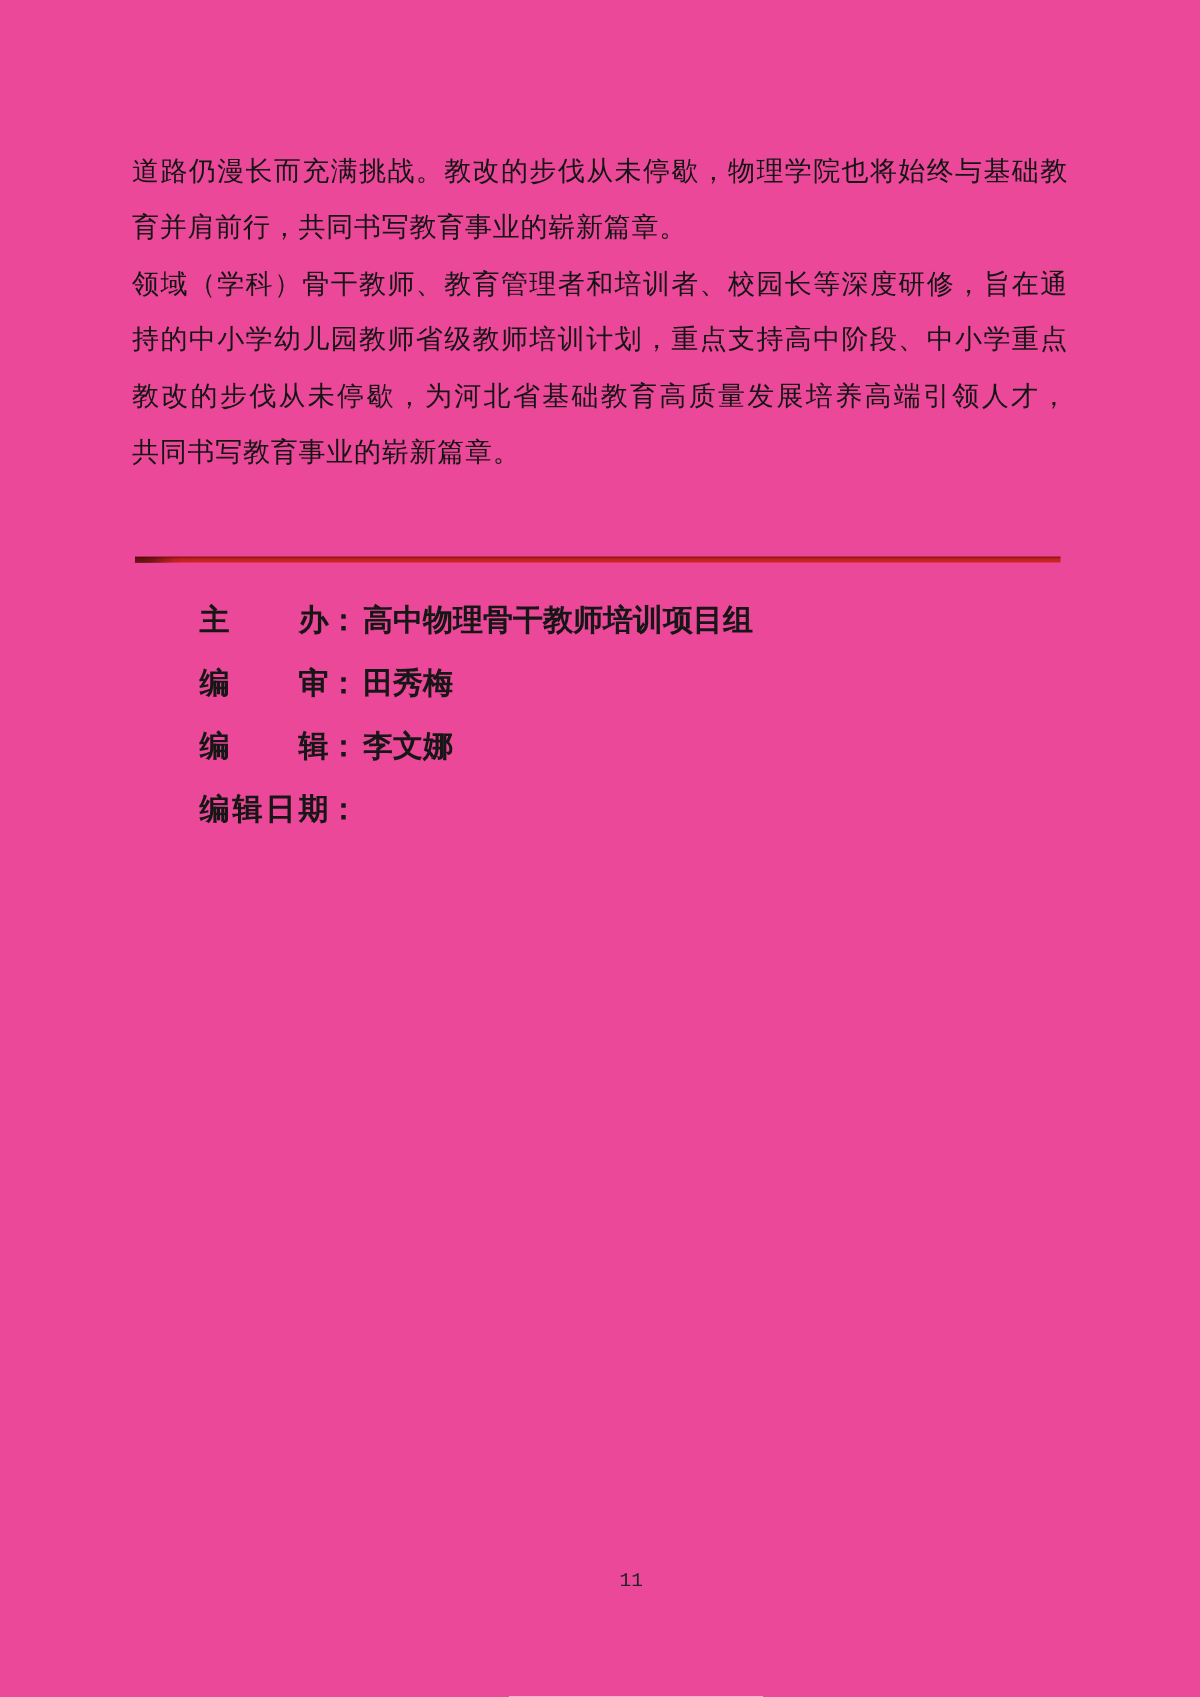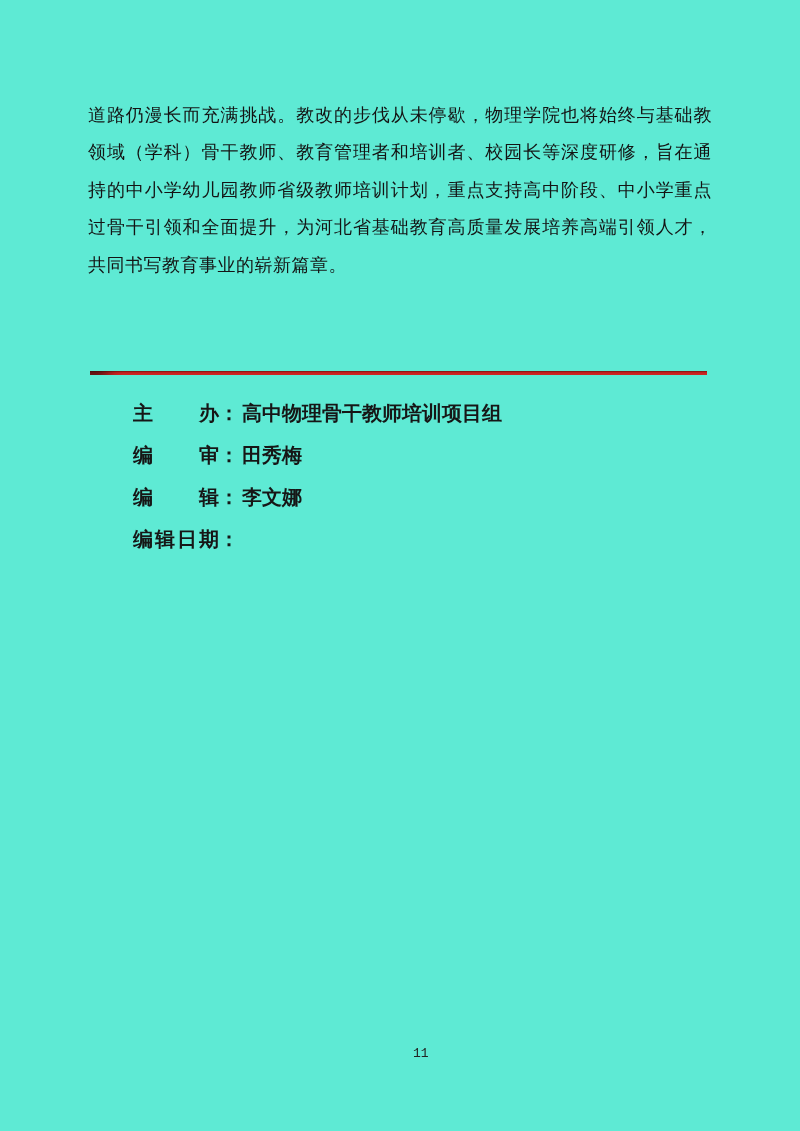--- a/index.html
+++ b/index.html
@@ -4,21 +4,21 @@
 <style>
   html, body {
     margin: 0;
     padding: 0;
     background: #ffffff;
   }
   .page {
     position: relative;
     width: 800px;
     height: 1131px;
-    background: #5eead4;
+    background: #ec4899;
     font-family: "DejaVu Serif", "Liberation Serif", serif;
     color: #141414;
     overflow: hidden;
   }
   
   .body-text {
     position: absolute;
     left: 88px;
     top: 96px;
     width: 624px;
@@ -85,23 +85,24 @@
     color: #222;
   }
 </style>
 </head>
 <body>
 
 <div class="page">
 
   <div class="body-text">
       <div class="line fill">道路仍漫长而充满挑战。教改的步伐从未停歇，物理学院也将始终与基础教</div>
+      <div class="line">育并肩前行，共同书写教育事业的崭新篇章。</div>
       <div class="line fill">领域（学科）骨干教师、教育管理者和培训者、校园长等深度研修，旨在通</div>
       <div class="line fill">持的中小学幼儿园教师省级教师培训计划，重点支持高中阶段、中小学重点</div>
-      <div class="line fill">过骨干引领和全面提升，为河北省基础教育高质量发展培养高端引领人才，</div>
+      <div class="line fill">教改的步伐从未停歇，为河北省基础教育高质量发展培养高端引领人才，</div>
       <div class="line">共同书写教育事业的崭新篇章。</div>
     </div>
 
   <div class="divider" style="background: linear-gradient(rgb(124, 19, 17) 0%, rgb(195, 34, 32) 40%, rgb(214, 39, 36) 100%);"></div>
 
   <div class="meta">
       <div class="meta-row">
         <span class="meta-label">
           <span>主</span>
           <span>办</span>

